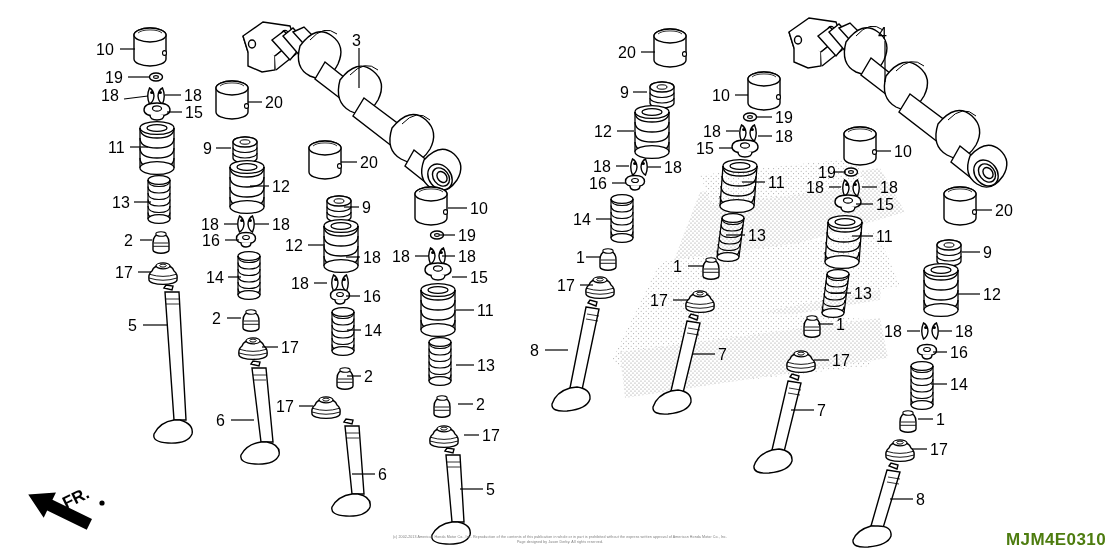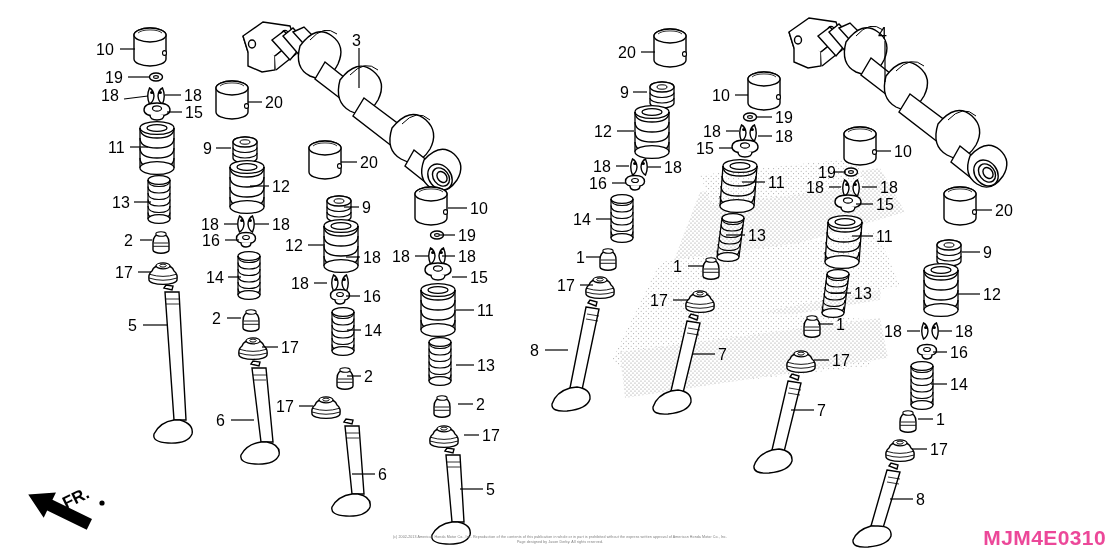--- a/index.html
+++ b/index.html
@@ -11,21 +11,21 @@
   #stage{position:absolute;left:0;top:0;width:1120px;height:560px;background:#ffffff;}
   #stage svg{position:absolute;left:0;top:0;}
   .lbl{
     position:absolute;font-family:"Liberation Sans",sans-serif;
     font-size:15px;font-weight:400;color:#000;line-height:1;
     white-space:nowrap;user-select:none;
   }
   .lbl.big{font-size:16px;}
   .code{
     position:absolute;right:14px;bottom:10px;
-    font-size:21px;font-weight:700;letter-spacing:.4px;color:#ec4899;
+    font-size:17px;font-weight:700;letter-spacing:.4px;color:#4d7c0f;
     font-family:"Liberation Sans",sans-serif;
   }
   .copy{
     position:absolute;left:50%;transform:translateX(-50%);
     bottom:14px;text-align:center;color:#7d7d7d;
     font-size:3.6px;line-height:1.55;font-family:"Liberation Sans",sans-serif;
     white-space:nowrap;letter-spacing:.1px;
   }
   .frmark{position:absolute;left:18px;top:487px;width:96px;height:52px;}
 </style>

